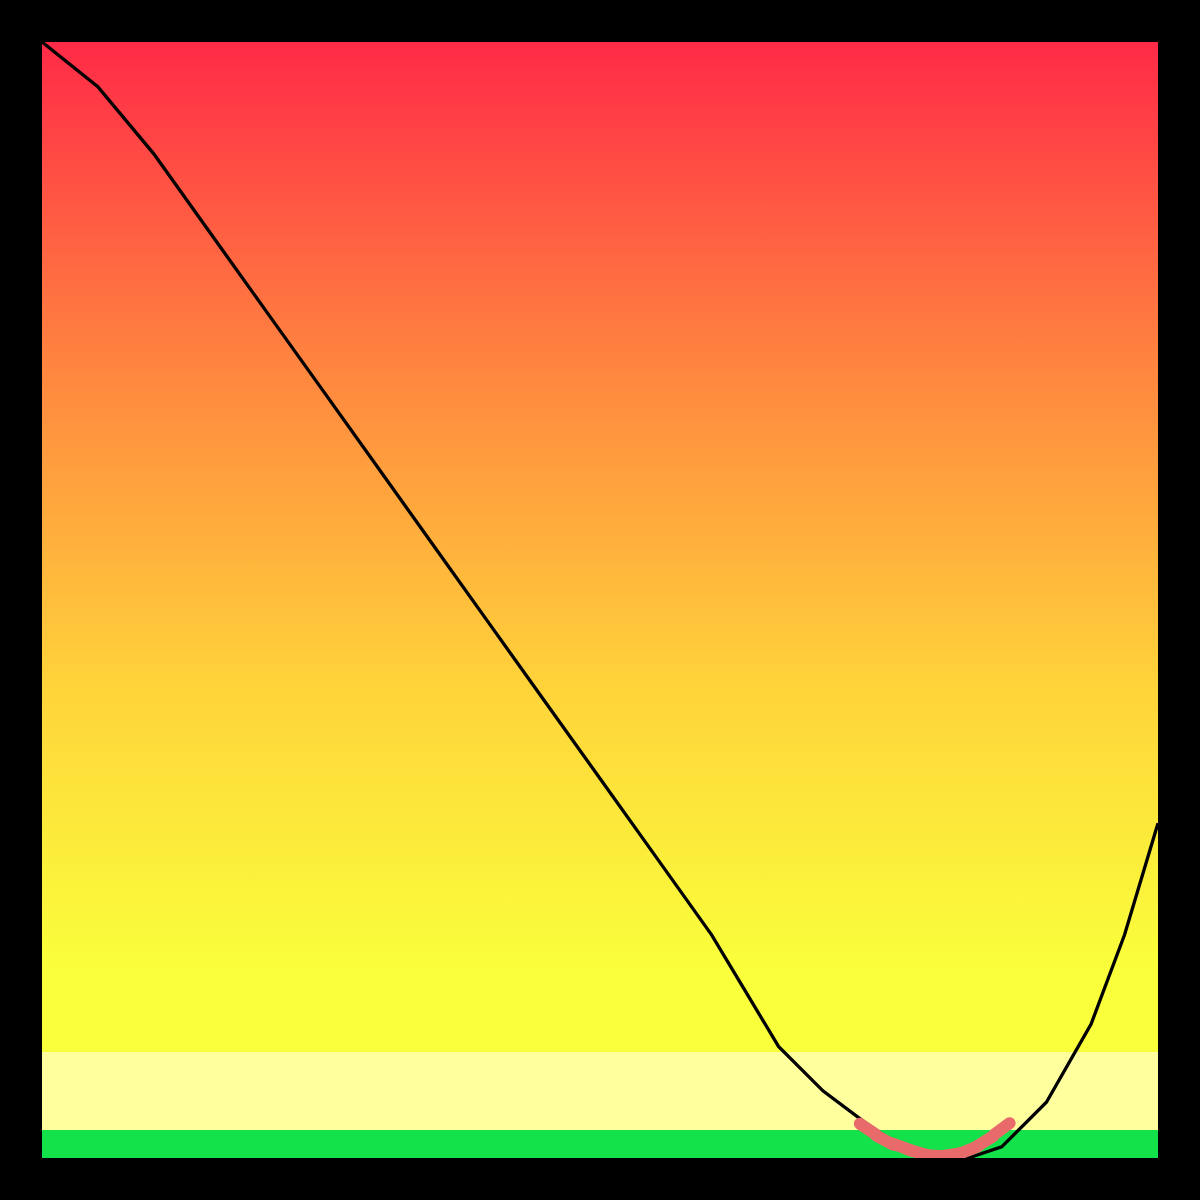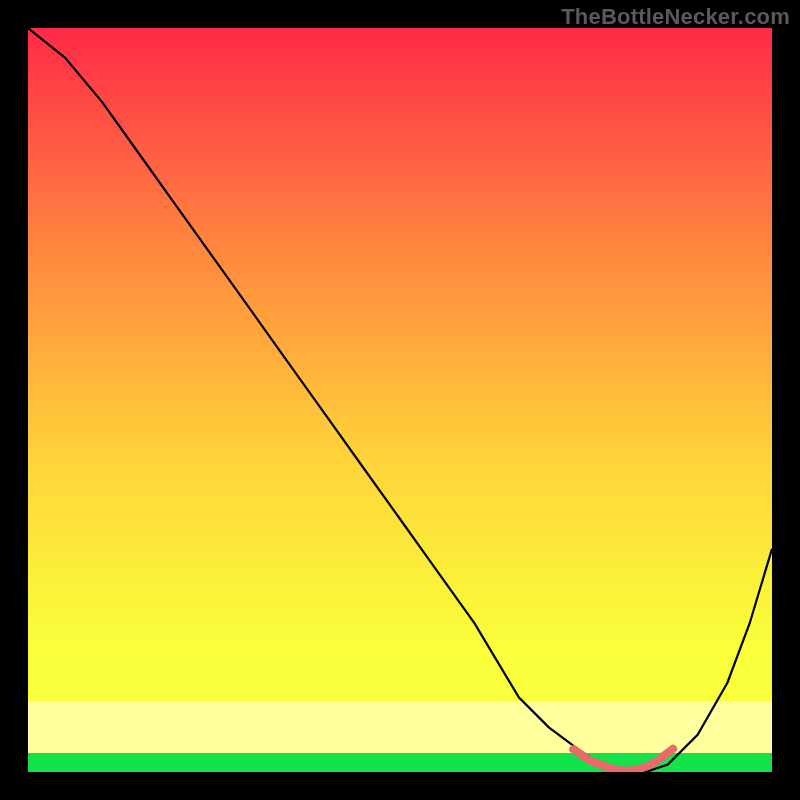--- a/index.html
+++ b/index.html
@@ -33,21 +33,20 @@
     color: #5a5a5a;
     letter-spacing: 0.2px;
   }
   svg { display: block; }
 </style>
 </head>
 <body>
 
 <div class="frame">
 
-  <div class="attribution">TheBottleNecker.com</div>
 
   <div class="plot">
     <svg id="chart-svg" width="744" height="744" viewBox="0 0 744 744">
       <defs>
         <linearGradient id="bg-grad" x1="0" y1="0" x2="0" y2="1">
           <stop id="g0" offset="0" stop-color="#ff2a47"></stop>
           <stop id="g1" offset="0.30" stop-color="#ff883f"></stop>
           <stop id="g2" offset="0.58" stop-color="#ffd43a"></stop>
           <stop id="g3" offset="0.83" stop-color="#f9ff3b"></stop>
           <stop id="g4a" offset="0.905" stop-color="#f9ff3b"></stop>

